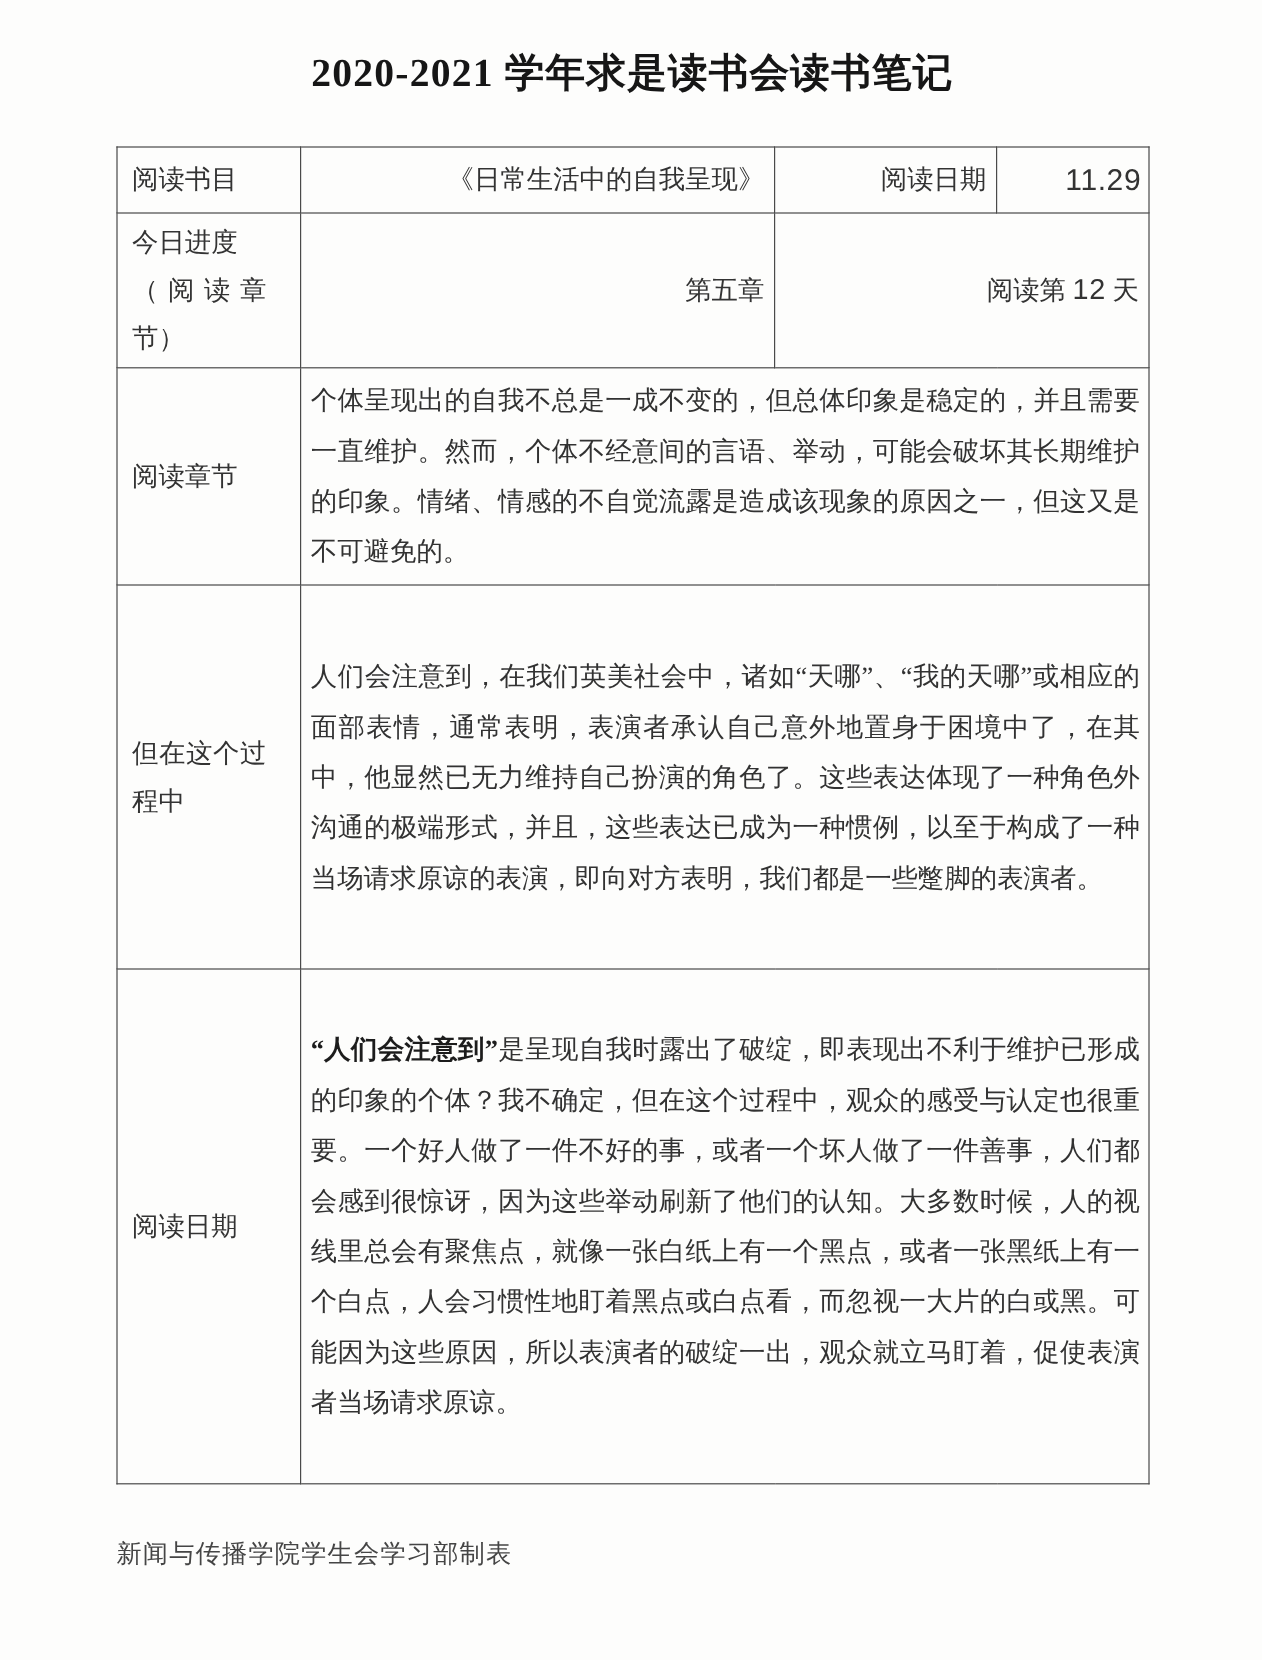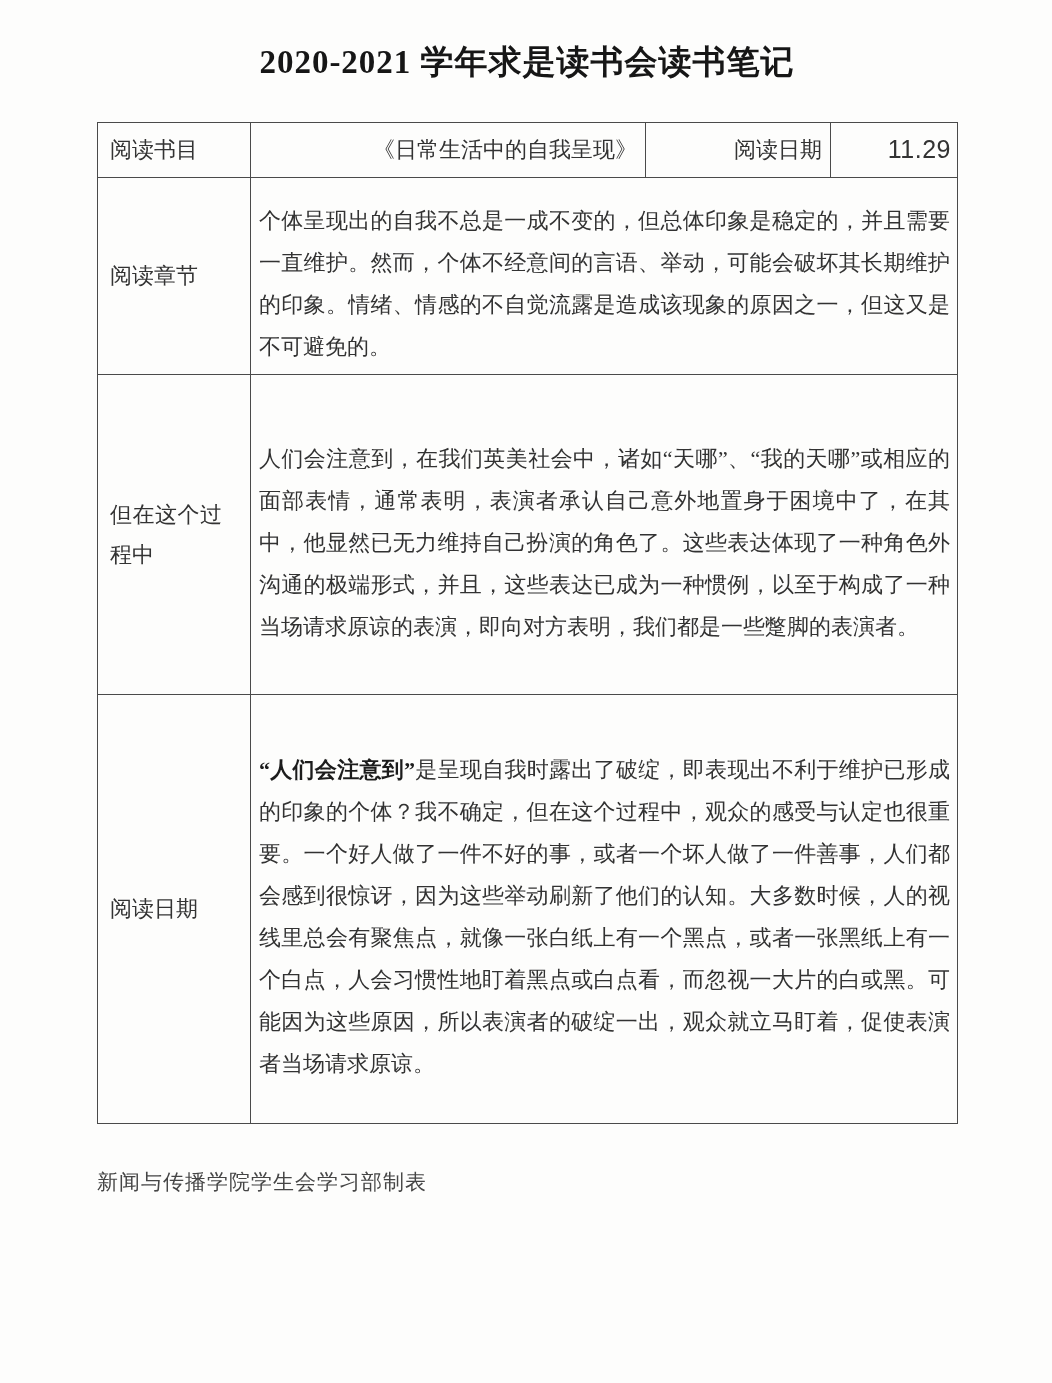--- a/index.html
+++ b/index.html
@@ -56,21 +56,21 @@
     white-space: pre-line;
     color: #333;
   }
   td.value {
     padding: 4px 8px 4px 27px;
     line-height: 40px;
     color: #333;
     text-align: right;
   }
   td.body {
-    padding: 22px 7px 6px 8px;
+    padding: 6px 7px 6px 8px;
     line-height: 42px;
     text-align: justify;
     text-justify: inter-character;
     color: #323232;
     margin-left: 26px;
   }
   td.date-value {
     padding: 4px 6px;
   }
   .num {
@@ -106,20 +106,26 @@
     </colgroup>
 
     <tbody>
         <tr class="r1">
       <td class="label">阅读书目</td>
       <td class="value">《日常生活中的自我呈现》</td>
       <td class="value">阅读日期</td>
       <td class="value date-value"><span class="num num-date">11.29</span></td>
     </tr>
 
+    <tr class="r2">
+      <td class="label">今日进度
+（阅读章节）</td>
+      <td class="value">第五章</td>
+      <td class="value" colspan="2"><span>阅读第 </span><span class="num">12</span><span> 天</span></td>
+    </tr>
 
     <tr class="r3">
       <td class="label">阅读章节</td>
       <td class="body" colspan="3">个体呈现出的自我不总是一成不变的，但总体印象是稳定的，并且需要一直维护。然而，个体不经意间的言语、举动，可能会破坏其长期维护的印象。情绪、情感的不自觉流露是造成该现象的原因之一，但这又是不可避免的。</td>
     </tr>
 
     <tr class="r4">
       <td class="label">但在这个过程中</td>
       <td class="body" colspan="3">人们会注意到，在我们英美社会中，诸如“天哪”、“我的天哪”或相应的面部表情，通常表明，表演者承认自己意外地置身于困境中了，在其中，他显然已无力维持自己扮演的角色了。这些表达体现了一种角色外沟通的极端形式，并且，这些表达已成为一种惯例，以至于构成了一种当场请求原谅的表演，即向对方表明，我们都是一些蹩脚的表演者。</td>
     </tr>

